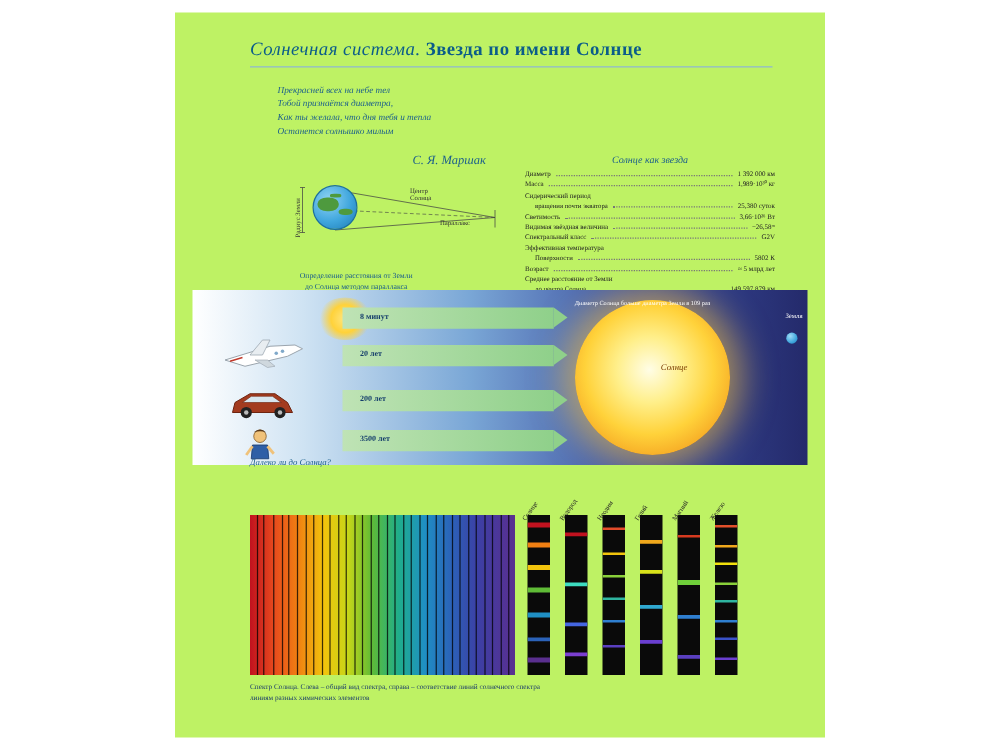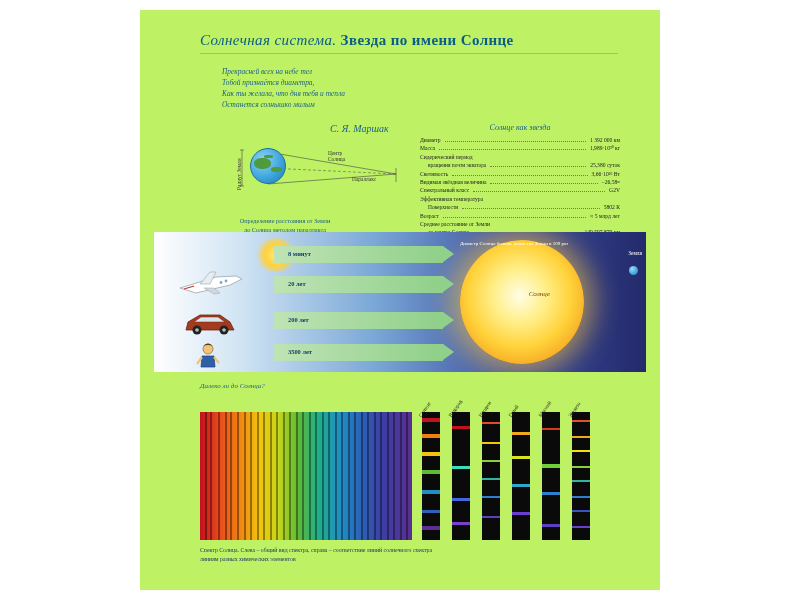--- a/index.html
+++ b/index.html
@@ -112,21 +112,21 @@
     border-top:8.5px solid transparent;border-bottom:8.5px solid transparent;
     border-left:11px solid #8fd08a;
   }
   .arrow .txt{
     position:absolute;left:14px;top:3.5px;font-size:6.4px;color:#143d6b;font-weight:bold;
   }
   .plane{position:absolute;left:22px;top:36px;width:72px;height:30px;}
   .car{position:absolute;left:26px;top:76px;width:60px;height:30px;}
   .walker{position:absolute;left:36px;top:110px;width:36px;height:30px;}
   .far-caption{
-    position:absolute;left:60px;top:372px;font-size:7px;font-style:italic;color:#1b5e8c;
+    position:absolute;left:60px;top:356px;font-size:7px;font-style:italic;color:#1b5e8c;
   }
   
   .spectrum-wrap{position:absolute;left:60px;top:390px;width:420px;height:140px;}
   .sun-spectrum{
     position:absolute;left:0;top:12px;width:212px;height:128px;
     background:linear-gradient(90deg,#c1121f 0%, #e8491d 9%, #f07f12 18%, #f2c40c 28%,
       #c6d618 37%, #5fbb36 46%, #1fae8b 56%, #1f8fc4 66%, #2b62b8 76%, #3c3fa5 86%, #5a2f8f 100%);
   }
   .lines{position:absolute;left:0;top:0;width:100%;height:100%;}
   .el-col{

